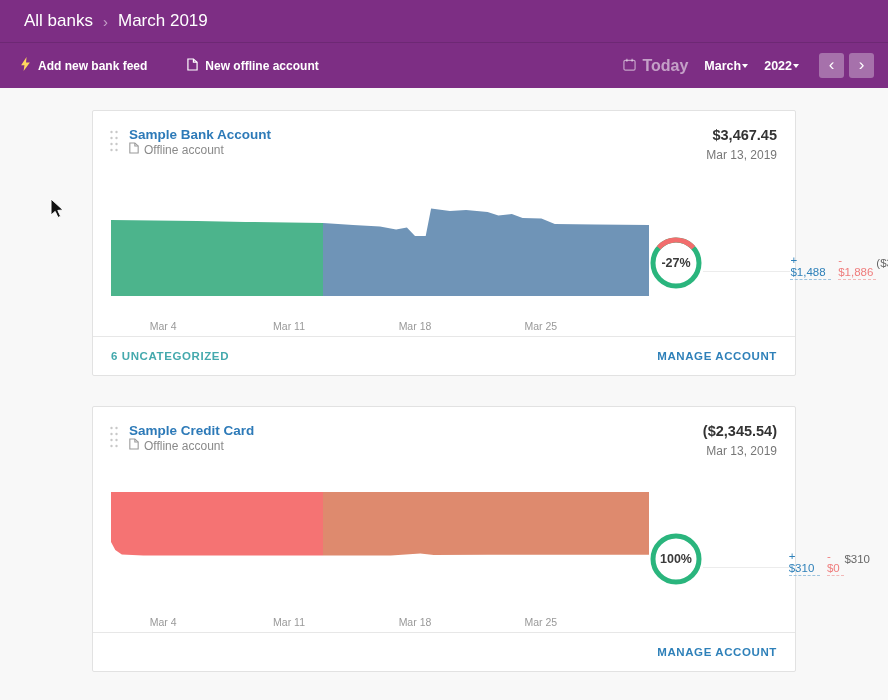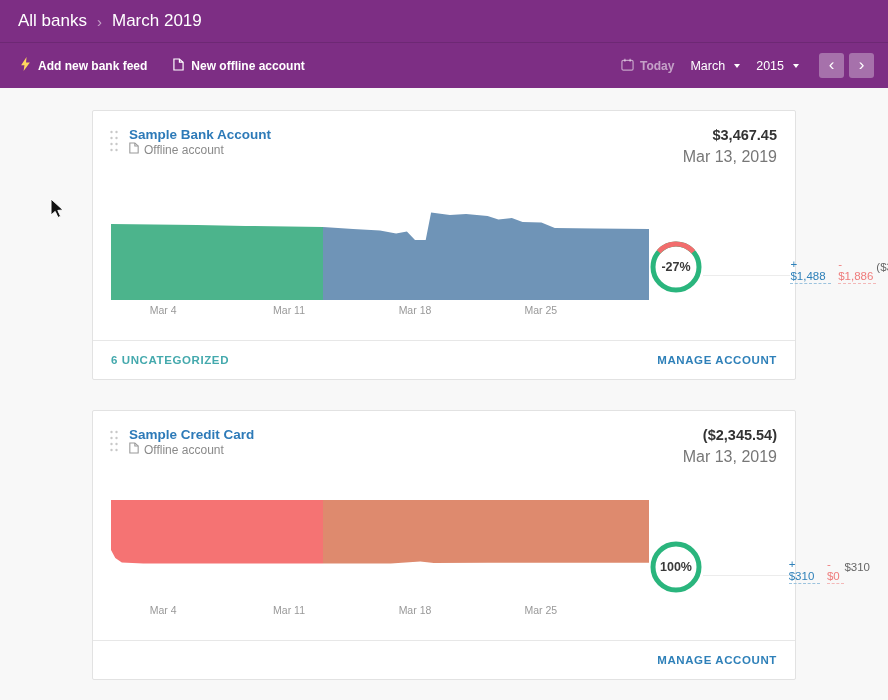--- a/index.html
+++ b/index.html
@@ -1,52 +1,52 @@
 <!DOCTYPE html>
 <html><head>
 <meta charset="utf-8">
 <style>
   *{box-sizing:border-box;margin:0;padding:0}
   html,body{width:888px;height:700px;overflow:hidden}
   body{font-family:"Liberation Sans",sans-serif;background:#f8f8f8;position:relative}
 
   
-  .topbar{background:#7d2e84;height:42px;display:flex;align-items:center;padding:0 18px;color:#fff}
+  .topbar{background:#7d2e84;height:42px;display:flex;align-items:center;padding:0 24px;color:#fff}
   .crumb-root{font-size:17px;cursor:pointer}
   .crumb-sep{color:rgba(255,255,255,.55);margin:0 10px;font-size:15px}
   .crumb-cur{font-size:17px}
 
   .toolbar{background:#7d2e84;height:46px;display:flex;align-items:center;justify-content:space-between;padding:0 14px;border-top:1px solid rgba(0,0,0,.12)}
-  .tb-left{display:flex;gap:26px;padding-left:6px}
+  .tb-left{display:flex;gap:40px;padding-left:6px}
   .tb-item{display:flex;align-items:center;gap:7px;color:#fff;font-size:12px;font-weight:700;cursor:pointer}
   .tb-right{display:flex;align-items:center;gap:16px}
-  .tb-today{display:flex;align-items:center;gap:6px;color:rgba(255,255,255,.55);font-size:12px;font-weight:700;cursor:pointer}
-  .tb-drop{color:#fff;font-size:12.5px;font-weight:400;display:flex;align-items:center;gap:9px;cursor:pointer}
+  .tb-today{display:flex;align-items:center;gap:6px;color:rgba(255,255,255,.55);font-size:16px;font-weight:700;cursor:pointer}
+  .tb-drop{color:#fff;font-size:12.5px;font-weight:700;display:flex;align-items:center;gap:1px;cursor:pointer}
   .caret{width:0;height:0;border-left:3.5px solid transparent;border-right:3.5px solid transparent;border-top:4px solid #fff;margin-top:1px}
   .nav-group{display:flex;gap:5px;margin-left:4px}
   .nav-btn{width:25px;height:25px;border-radius:3px;background:rgba(255,255,255,.32);display:flex;align-items:center;justify-content:center;color:#fff;font-size:17px;line-height:1;cursor:pointer;padding-bottom:2px}
 
   
   .main{padding-top:22px}
   .card{width:704px;margin:0 auto 30px;background:#fff;border:1px solid #e2e2e2;border-radius:2px}
   .card-head{display:flex;justify-content:space-between;padding:16px 18px 0 16px}
   .head-left{display:flex;gap:10px}
   .drag-handle{margin-top:3px;cursor:grab}
   .acct-title{font-size:13.5px;font-weight:700;color:#2d7ab8;cursor:pointer}
   .acct-sub{display:flex;align-items:center;gap:5px;margin-top:0;font-size:12px;color:#8a8a8a}
   .head-right{text-align:right}
   .balance{font-size:14.5px;font-weight:700;color:#333}
-  .bal-date{font-size:16px;color:#777;margin-top:5px}
+  .bal-date{font-size:12px;color:#777;margin-top:5px}
 
   .chart-row{display:flex;margin-top:34px;padding-left:18px}
   .chart-col{width:538px}
   .chart-box{width:538px;height:100px}
   .area-svg{width:100%;height:100%;display:block}
   .axis{position:relative;height:30px;font-size:10.5px;color:#999}
-  .axis span{position:absolute;top:4px;transform:translateX(-50%);white-space:nowrap}
+  .axis span{position:absolute;top:24px;transform:translateX(-50%);white-space:nowrap}
 
   .donut-col{flex:1;display:flex;flex-direction:row;align-items:center;padding-top:4px}
   .donut-wrap{position:relative;width:54px;height:54px}
   .donut-svg{width:54px;height:54px;display:block}
   .donut-pct{position:absolute;inset:0;display:flex;align-items:center;justify-content:center;font-size:12.5px;font-weight:700;color:#3a3a3a}
   .donut-divider{width:96px;border-top:1px solid #ececec;margin-top:16px}
   .stats{display:flex;gap:7px;align-items:flex-end;font-size:11.5px;margin-top:8px}
   .stat-in{color:#2e80b9;border-bottom:1px dashed #9cc3de;padding-bottom:1px;cursor:pointer}
   .stat-out{color:#ef7c7c;border-bottom:1px dashed #f3b8b8;padding-bottom:1px;cursor:pointer}
   .net{font-size:11.5px;color:#666}
@@ -96,21 +96,21 @@
             <line x1="9.8" y1="0.8" x2="9.8" y2="4" stroke="currentColor" stroke-width="1.3"></line>
           </svg>
       </span>
       <span>Today</span>
     </div>
     <div class="tb-drop">
       <span>March</span>
       <span class="caret"></span>
     </div>
     <div class="tb-drop">
-      <span>2015</span>
+      <span>2022</span>
       <span class="caret"></span>
     </div>
     <div class="nav-group">
       <div class="nav-btn">
           <span>‹</span>
         </div>
       <div class="nav-btn">
           <span>›</span>
         </div>
     </div>

